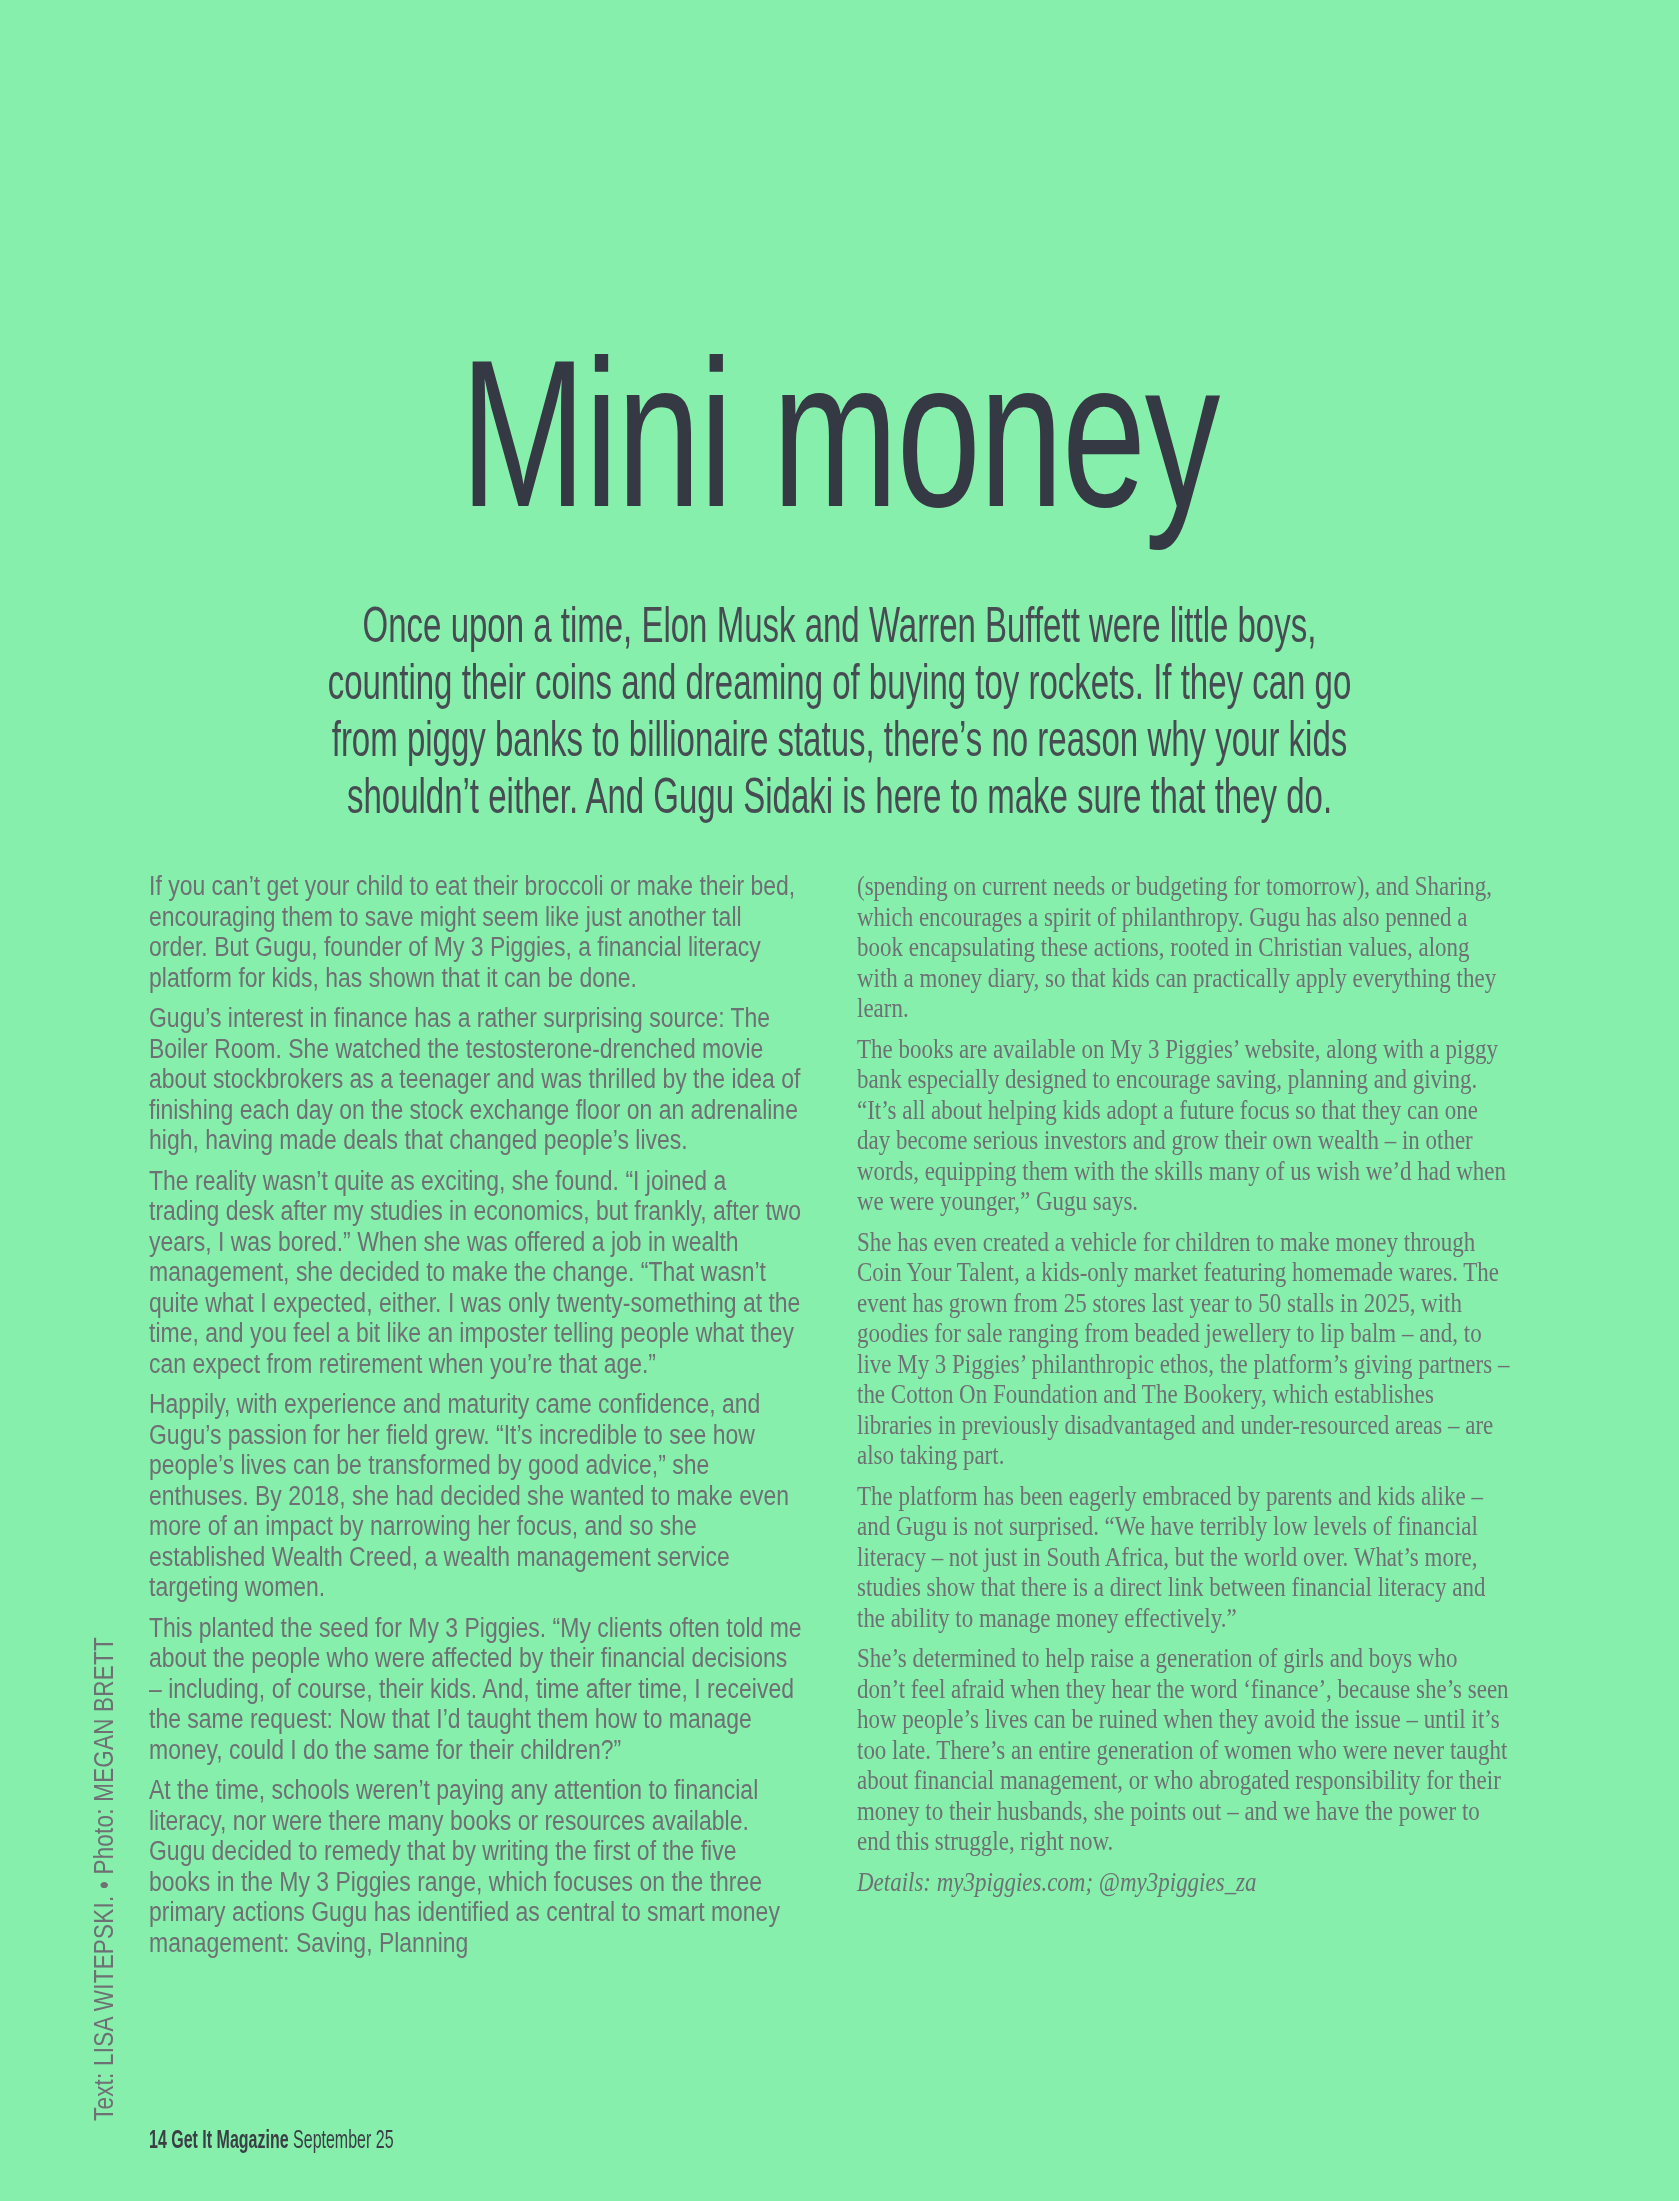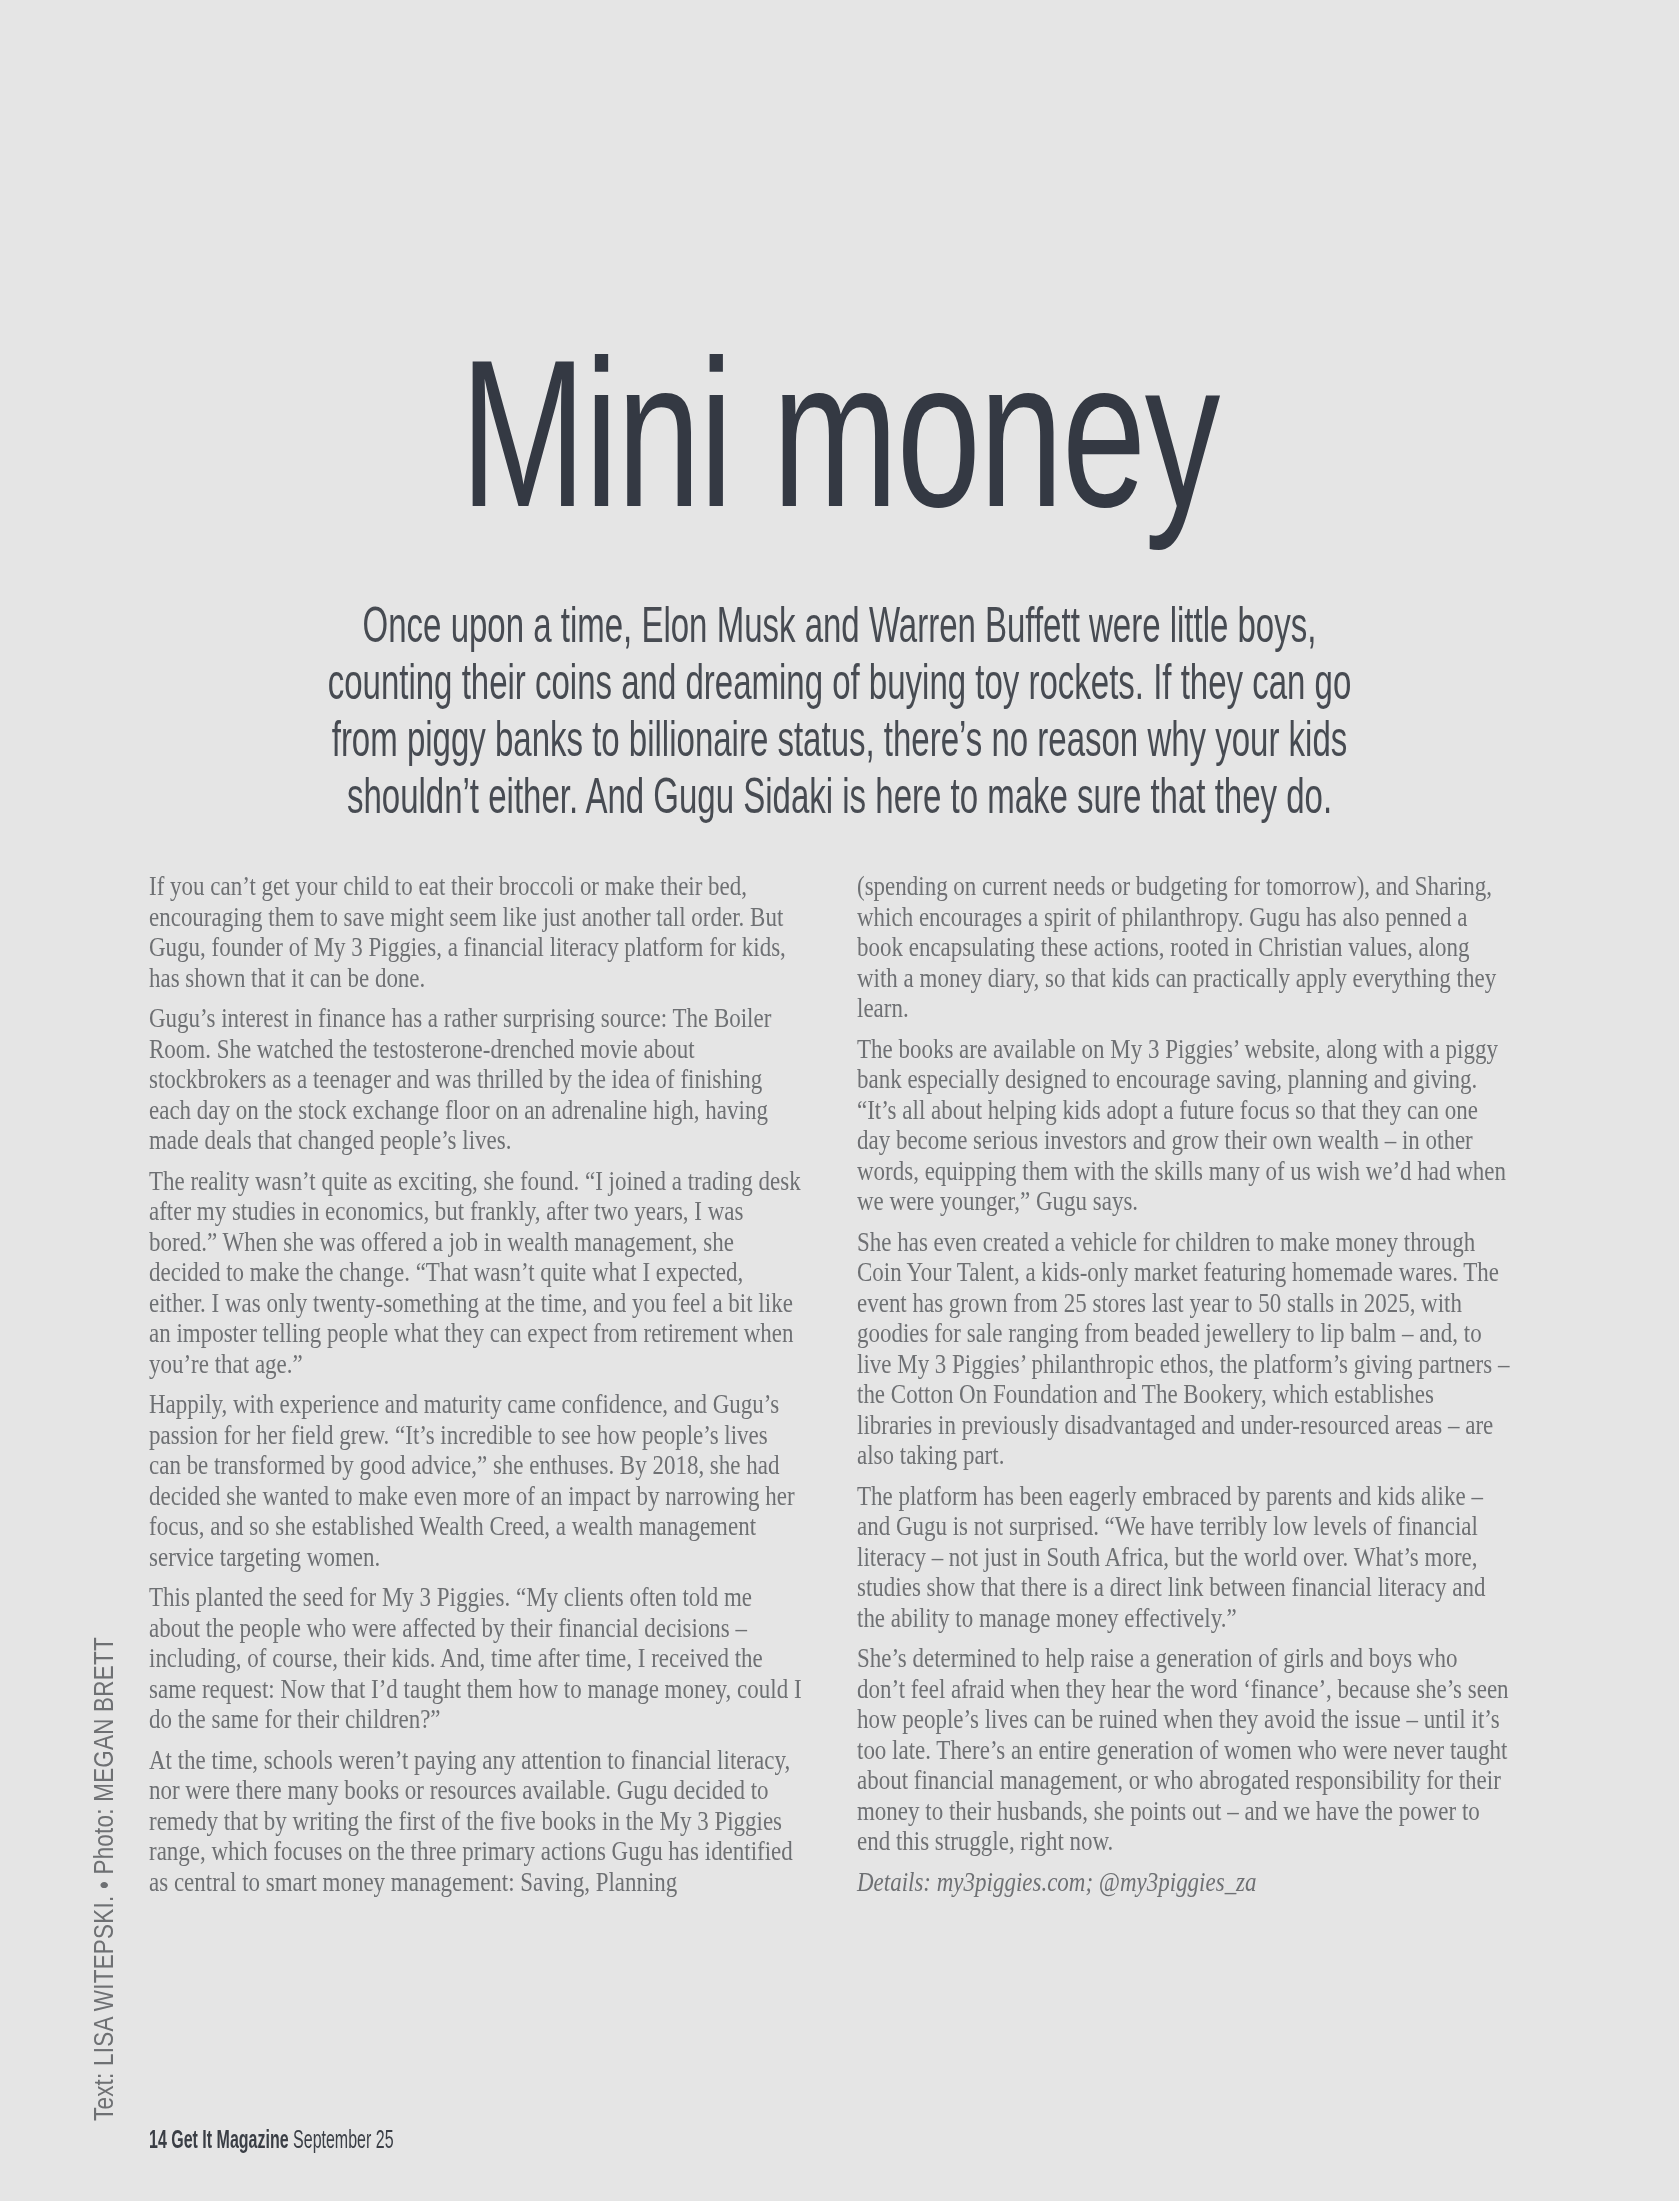--- a/index.html
+++ b/index.html
@@ -1,20 +1,20 @@
 <!DOCTYPE html>
 <html><head>
 <meta charset="utf-8">
 <style>
   html, body { margin: 0; padding: 0; background: #ffffff; }
   .page {
     position: relative;
     width: 1679px;
     height: 2202px;
-    background: #e5e5e5;
+    background: #86efac;
     overflow: hidden;
     font-family: "Liberation Sans", sans-serif;
   }
 
   
   .title {
     position: absolute;
     top: 329px;
     left: 0;
     width: 100%;
@@ -43,21 +43,21 @@
     transform-origin: 50% 0;
   }
   .subtitle-line {
     font-size: 50px;
     line-height: 57px;
     white-space: nowrap;
   }
 
   
   .col { position: absolute; top: 871px; }
-  .col-left  { left: 149px; width: 653px; font-family: Liberation Serif, serif; }
+  .col-left  { left: 149px; width: 653px; }
   .col-right { left: 857px; width: 653px; font-family: Liberation Serif, serif; }
   .col-inner {
     width: 768px;
     transform: scaleX(0.851);
     transform-origin: 0 0;
   }
   .col-inner p {
     margin: 0 0 10px 0;
     font-size: 27px;
     line-height: 30.5px;

